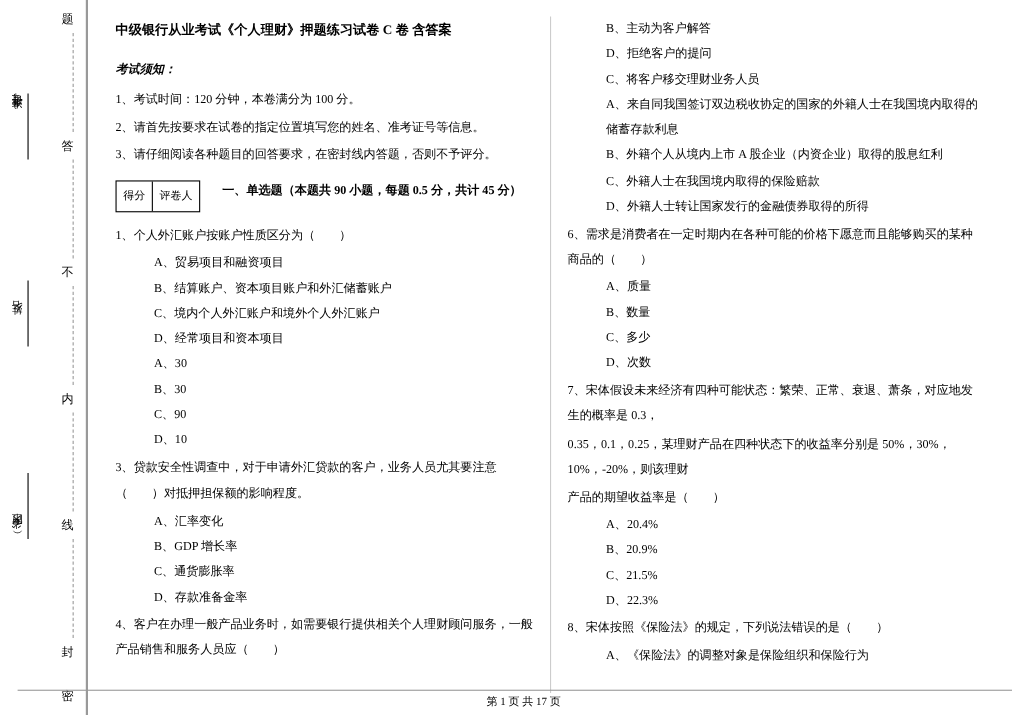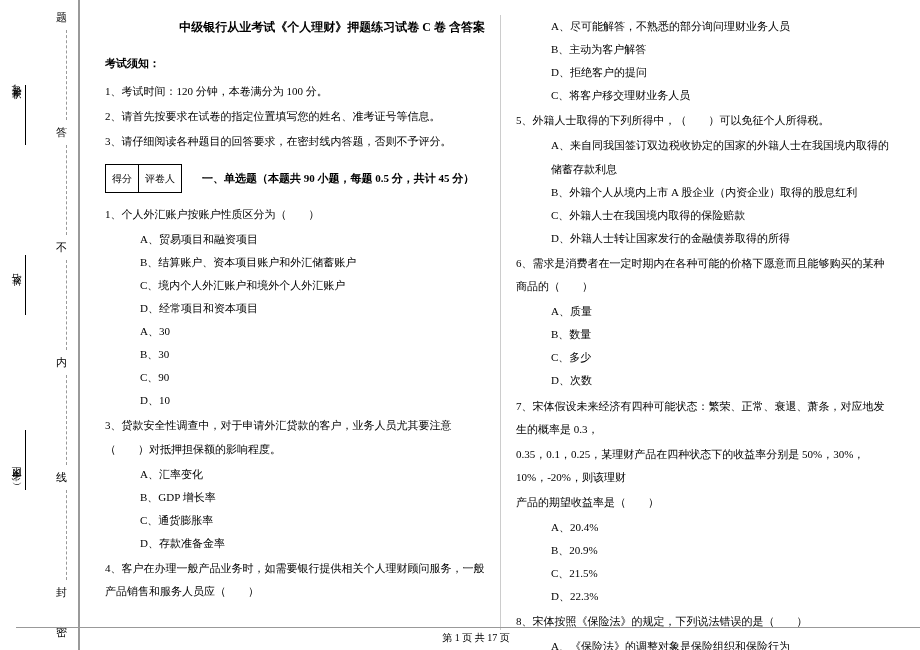--- a/index.html
+++ b/index.html
@@ -47,28 +47,29 @@
       top: 15px;
       bottom: 20px;
       display: flex;
     }
     .column {
       width: 50%;
       padding: 0 15px;
       line-height: 2.1;
     }
     .title {
-      text-align: right;
+      text-align: left;
       font-weight: bold;
       font-size: 12px;
       margin-bottom: 12px;
     }
     .subtitle {
       font-weight: bold;
       margin: 8px 0 5px 0;
+      font-style: italic;
     }
     .score-box {
       display: inline-flex;
       border: 1px solid #000;
       margin: 8px 0;
     }
     .score-cell {
       border-right: 1px solid #000;
       padding: 3px 6px;
       font-size: 10px;
@@ -130,21 +131,21 @@
 </div>
 
 <div class="content">
   <div class="column">
     <div class="title">中级银行从业考试《个人理财》押题练习试卷 C 卷 含答案</div>
     <div class="subtitle">考试须知：</div>
     <div class="q">1、考试时间：120 分钟，本卷满分为 100 分。</div>
     <div class="q">2、请首先按要求在试卷的指定位置填写您的姓名、准考证号等信息。</div>
     <div class="q">3、请仔细阅读各种题目的回答要求，在密封线内答题，否则不予评分。</div>
 
-    <div style="display:flex;align-items:center;gap:10px">
+    <div style="display:flex;gap:10px">
       <div class="score-box">
         <div class="score-cell">得分</div>
         <div class="score-cell">评卷人</div>
       </div>
       <div class="section-head" style="margin-left:10px">一、单选题（本题共 90 小题，每题 0.5 分，共计 45 分）</div>
     </div>
 
     <div class="q">1、个人外汇账户按账户性质区分为（　　）</div>
     <div class="opt">A、贸易项目和融资项目</div>
     <div class="opt">B、结算账户、资本项目账户和外汇储蓄账户</div>
@@ -159,26 +160,24 @@
     <div class="q">3、贷款安全性调查中，对于申请外汇贷款的客户，业务人员尤其要注意（　　）对抵押担保额的影响程度。</div>
     <div class="opt">A、汇率变化</div>
     <div class="opt">B、GDP 增长率</div>
     <div class="opt">C、通货膨胀率</div>
     <div class="opt">D、存款准备金率</div>
 
     <div class="q">4、客户在办理一般产品业务时，如需要银行提供相关个人理财顾问服务，一般产品销售和服务人员应（　　）</div>
   </div>
 
   <div class="column col-divider">
-    <div class="opt">A、尽可能解答，不熟悉的部分询问理财业务人员</div>
     <div class="opt">B、主动为客户解答</div>
     <div class="opt">D、拒绝客户的提问</div>
     <div class="opt">C、将客户移交理财业务人员</div>
 
-    <div class="q">5、外籍人士取得的下列所得中，（　　）可以免征个人所得税。</div>
     <div class="opt">A、来自同我国签订双边税收协定的国家的外籍人士在我国境内取得的储蓄存款利息</div>
     <div class="opt">B、外籍个人从境内上市 A 股企业（内资企业）取得的股息红利</div>
     <div class="opt">C、外籍人士在我国境内取得的保险赔款</div>
     <div class="opt">D、外籍人士转让国家发行的金融债券取得的所得</div>
 
     <div class="q">6、需求是消费者在一定时期内在各种可能的价格下愿意而且能够购买的某种商品的（　　）</div>
     <div class="opt">A、质量</div>
     <div class="opt">B、数量</div>
     <div class="opt">C、多少</div>
     <div class="opt">D、次数</div>

